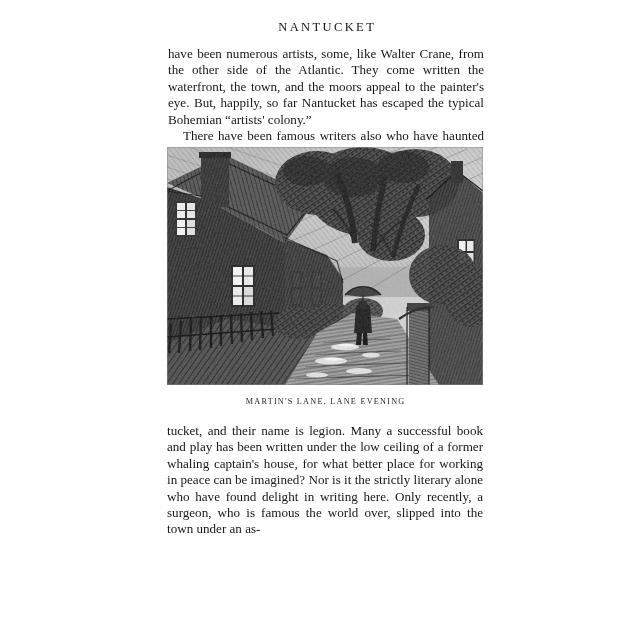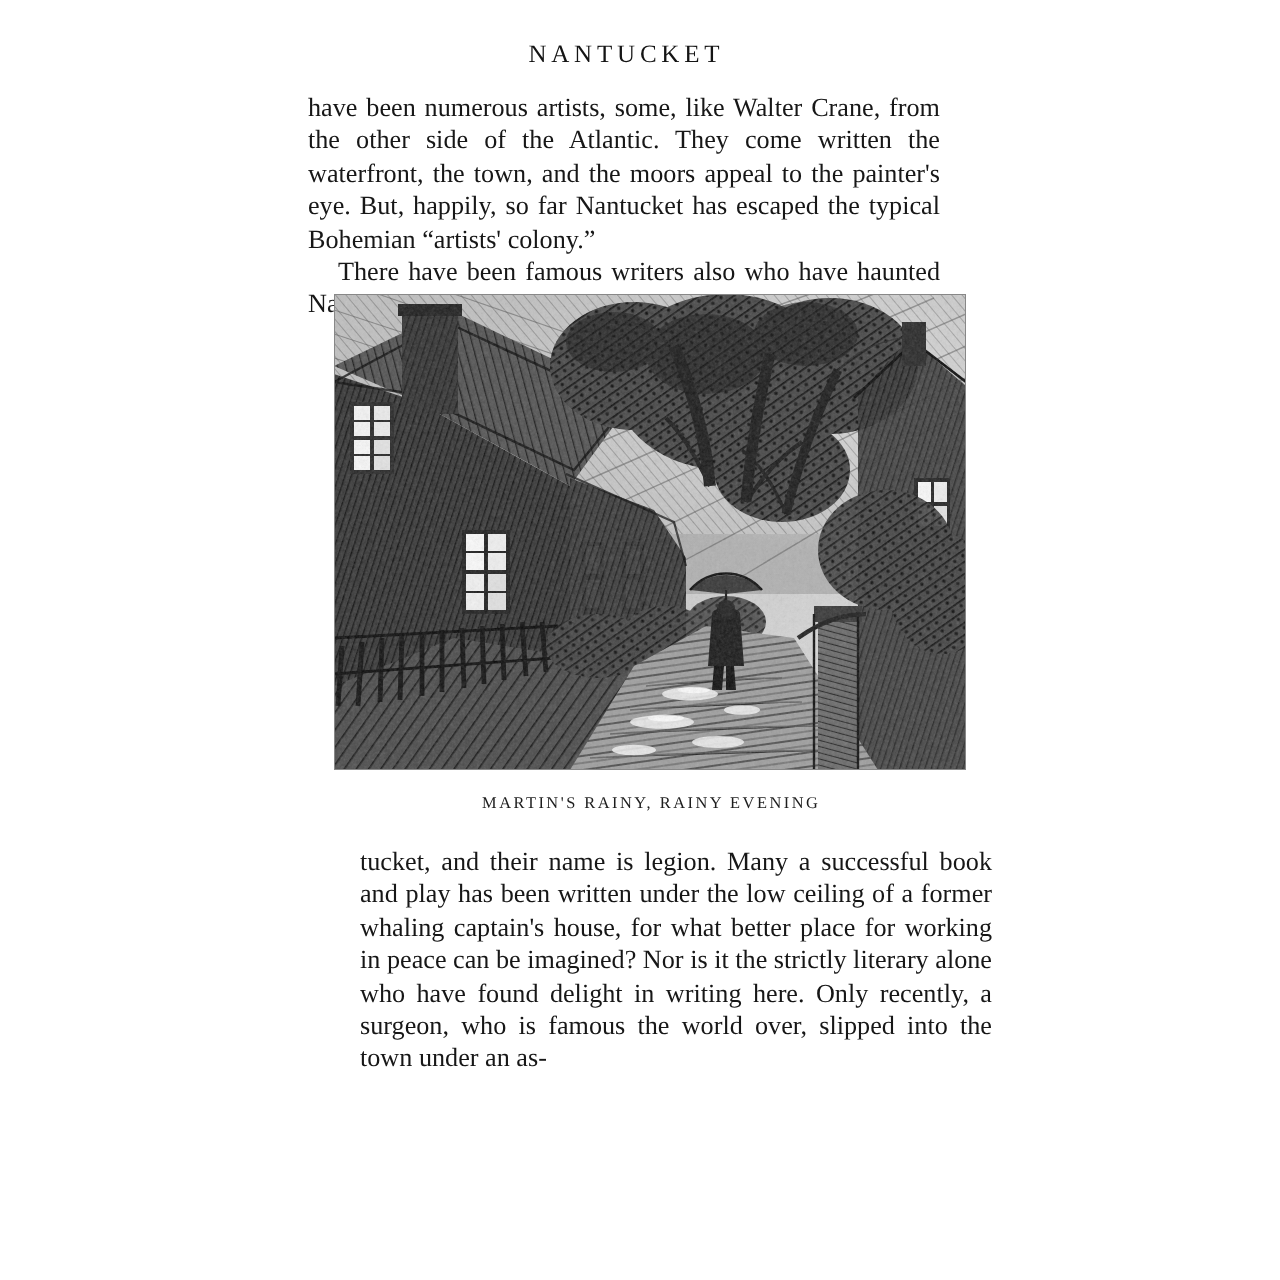--- a/index.html
+++ b/index.html
@@ -15,21 +15,21 @@
     color: #1a1a1a;
   }
   .page {
     position: relative;
     width: 640px;
     height: 640px;
     background: #ffffff;
   }
   .content {
     position: absolute;
-    left: 154px;
+    left: 168px;
     top: 0;
     width: 316px;
   }
   .running-head {
     margin-top: 20px;
     text-align: center;
     font-size: 12.5px;
     letter-spacing: 2.4px;
     text-indent: 2.4px;
     color: #141414;
@@ -76,21 +76,21 @@
     margin-top: 12px;
     text-align: center;
     font-size: 8.2px;
     letter-spacing: 1.25px;
     text-indent: 1.25px;
     color: #1d1d1d;
     white-space: nowrap;
   }
   .lower-wrap {
     position: absolute;
-    left: 180px;
+    left: 167px;
     top: 423px;
     width: 316px;
   }
   .folio {
     margin-top: 9px;
     text-align: center;
     font-size: 11px;
     color: #1b1b1b;
     letter-spacing: 0.5px;
   }
@@ -355,21 +355,21 @@
           <path d="M240,160 L240,238" stroke="#151413" stroke-width="1.2"></path>
           <path d="M262,160 L262,238" stroke="#151413" stroke-width="1.2"></path>
           <path d="M232,172 C246,162 258,160 266,160" fill="none" stroke="#23221f" stroke-width="2.2"></path>
 
           <rect x="0" y="0" width="316" height="238" filter="url(#grain)" opacity="0.30"></rect>
           <rect x="0" y="0" width="316" height="238" filter="url(#coarse)" opacity="0.14"></rect>
           <rect x="0" y="0" width="316" height="238" fill="none" stroke="#8a8781" stroke-width="1"></rect>
         </g>
       </svg>
     </div>
-    <div class="caption">MARTIN'S RAINY, RAINY EVENING</div>
+    <div class="caption">MARTIN'S LANE, LANE EVENING</div>
   </div>
 
   <div class="lower-wrap">
     <div class="body-text lower">
       <p class="para">tucket, and their name is legion. Many a successful book and play has been written under the low ceiling of a former whaling captain's house, for what better place for working in peace can be imagined? Nor is it the strictly literary alone who have found delight in writing here. Only recently, a surgeon, who is famous the world over, slipped into the town under an as-</p>
     </div>
   </div>
 
 </div>
 

